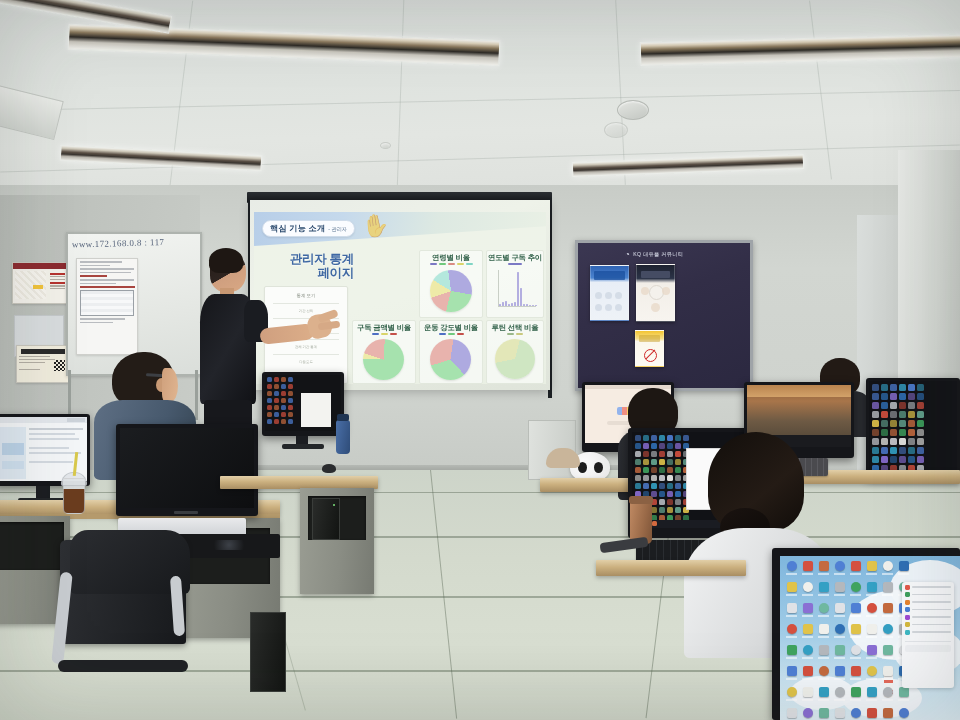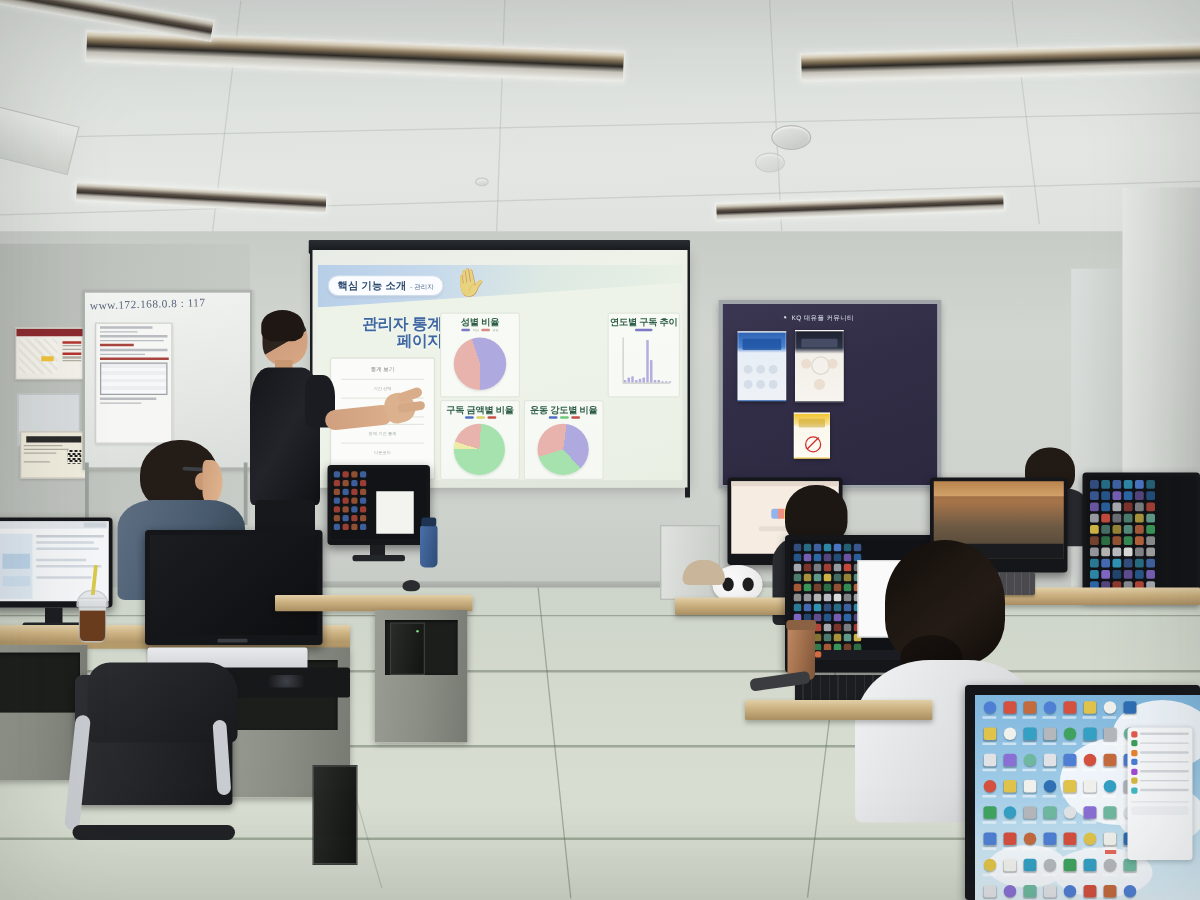--- a/index.html
+++ b/index.html
@@ -275,32 +275,33 @@
         <div class="th-s">기간 선택</div>
         <div class="th-l"></div>
         <div class="th-s">조회</div>
         <div class="th-l"></div>
         <div class="th-l"></div>
         <div class="th-s">전체 기간 통계</div>
         <div class="th-l"></div>
         <div class="th-s">다운로드</div>
       </div>
 
-      <div class="card" style="left:98px;top:38px;width:62px;height:66px;">
-        <div class="card-title">성별 비율</div>
+
+      <div class="card" style="left:165px;top:38px;width:62px;height:66px;">
+        <div class="card-title">연령별 비율</div>
         <div class="card-legend">
           <div class="lg" style="background:#7b79c4;"></div>
-            <span class="lgt">여성</span>
+          <div class="lg" style="background:#6fc97c;"></div>
           <div class="lg" style="background:#d98b83;"></div>
-            <span class="lgt">남성</span>
+          <div class="lg" style="background:#d9d46a;"></div>
+          <div class="lg" style="background:#7fd4c4;"></div>
         </div>
         <div class="pie" style="left:10px;top:19px;width:42px;height:42px;
-             background:conic-gradient(from 180deg,#e8b3ad 0 45%,#aeaae0 45% 100%);"></div>
-      </div>
-
+             background:conic-gradient(from -8deg,#aeaae0 0 30%,#a6e2ae 30% 56%,#e8b3ad 56% 72%,#eeeaa8 72% 86%,#b4e8dd 86% 100%);"></div>
+      </div>
 
       <div class="card" style="left:232px;top:38px;width:56px;height:66px;">
         <div class="card-title">연도별 구독 추이</div>
         <div class="card-legend">
           <div class="lg" style="background:#7b79c4;width:14px;"></div>
         </div>
         <div class="bc-axis" style="left:11px;top:19px;width:.6px;height:36px;"></div>
         <div class="bc-axis" style="left:11px;top:55px;width:38px;height:.6px;"></div>
         <div class="barchart" id="bars" style="left:12px;top:19px;width:38px;height:36px;">
             <div class="bar" title="2013: 3" style="height: 1.75862px; background: rgb(179, 174, 224);"></div>
@@ -334,20 +335,29 @@
         <div class="card-title">구독 금액별 비율</div>
         <div class="card-legend">
           <div class="lg" style="background:#4f6fc4;"></div>
           <div class="lg" style="background:#d9d46a;"></div>
           <div class="lg" style="background:#c4504a;"></div>
         </div>
         <div class="pie" style="left:10px;top:18px;width:41px;height:41px;
              background:conic-gradient(from -72deg,#e8b3ad 0 21%,#a6e2ae 21% 95%,#eeeaa8 95% 100%);"></div>
       </div>
 
+      <div class="card" style="left:232px;top:108px;width:56px;height:62px;">
+        <div class="card-title">루틴 선택 비율</div>
+        <div class="card-legend">
+          <div class="lg" style="background:#9ab88a;"></div>
+          <div class="lg" style="background:#c9c97e;"></div>
+        </div>
+        <div class="pie" style="left:8px;top:18px;width:40px;height:40px;
+             background:conic-gradient(from 14deg,#cfe6c2 0 68%,#e3e7b8 68% 100%);"></div>
+      </div>
 
     </div>
   </div>
 
   <div class="abs" id="board"></div>
   <div class="abs" id="board-logo">
     <span style="font-size:8px;">◔</span>
     <span style="font-size:5.2px;">KQ 대유플 커뮤니티</span>
   </div>
   <div class="bp" id="bp1">

